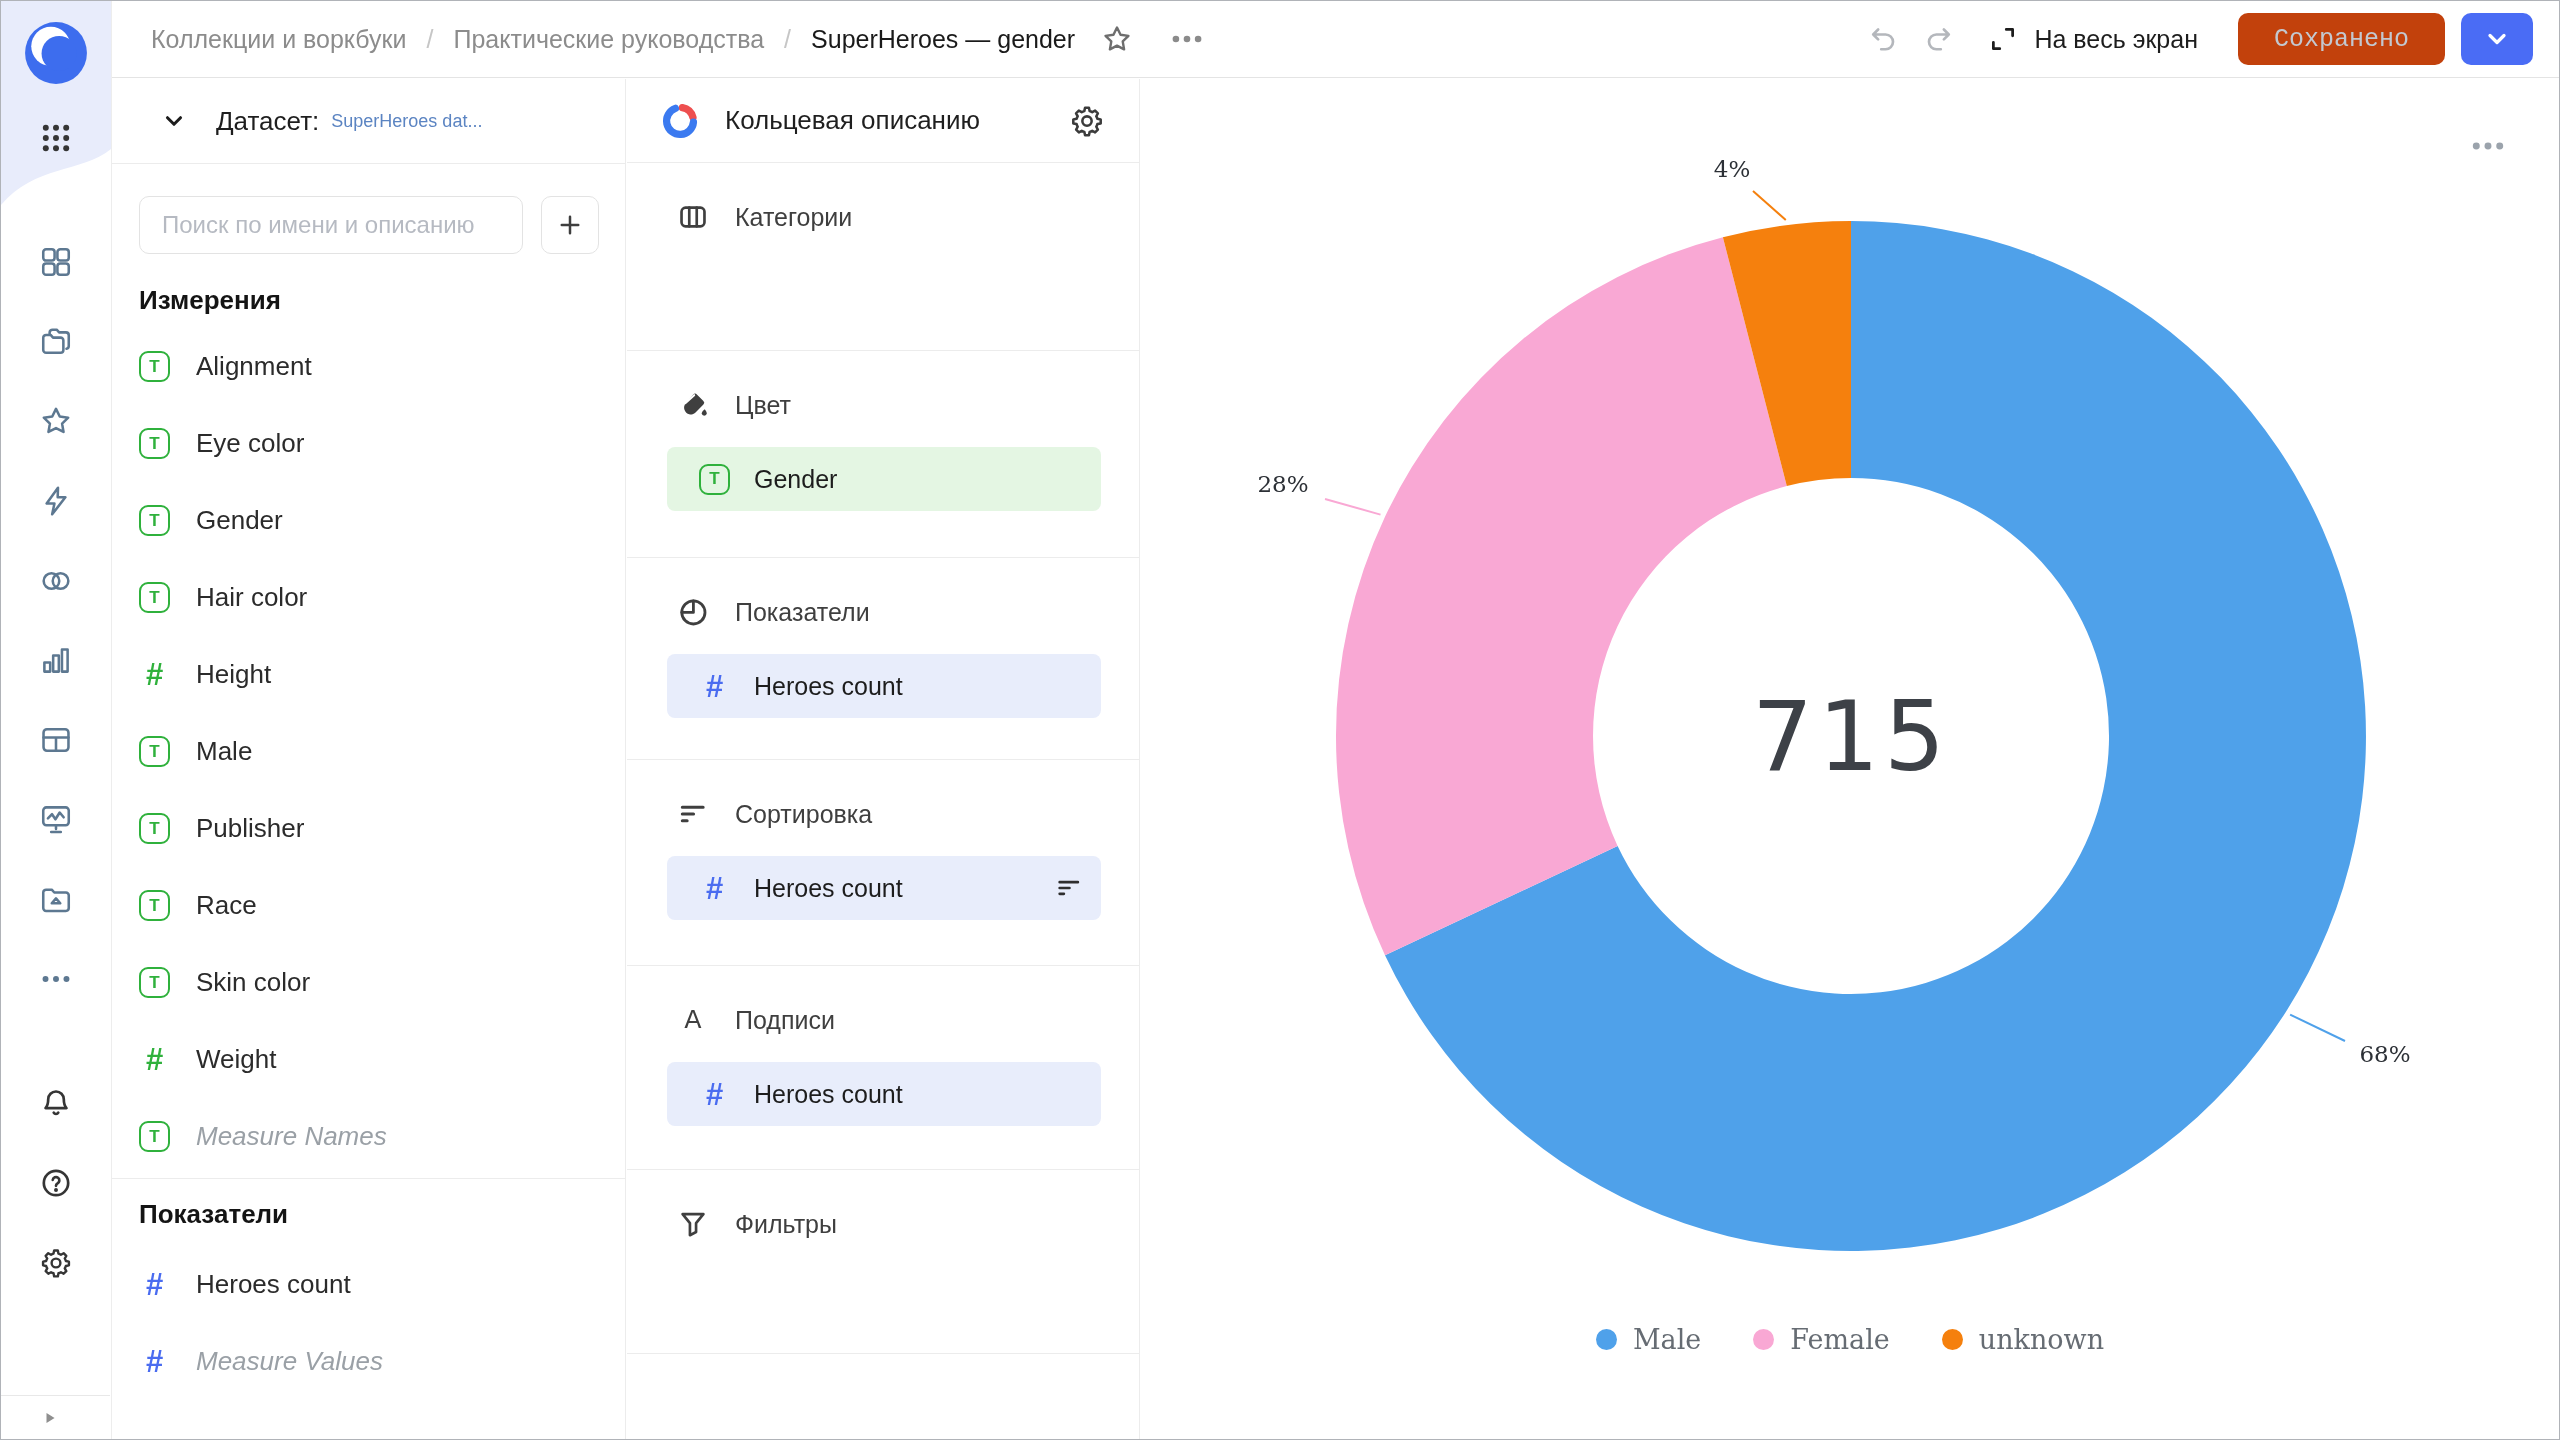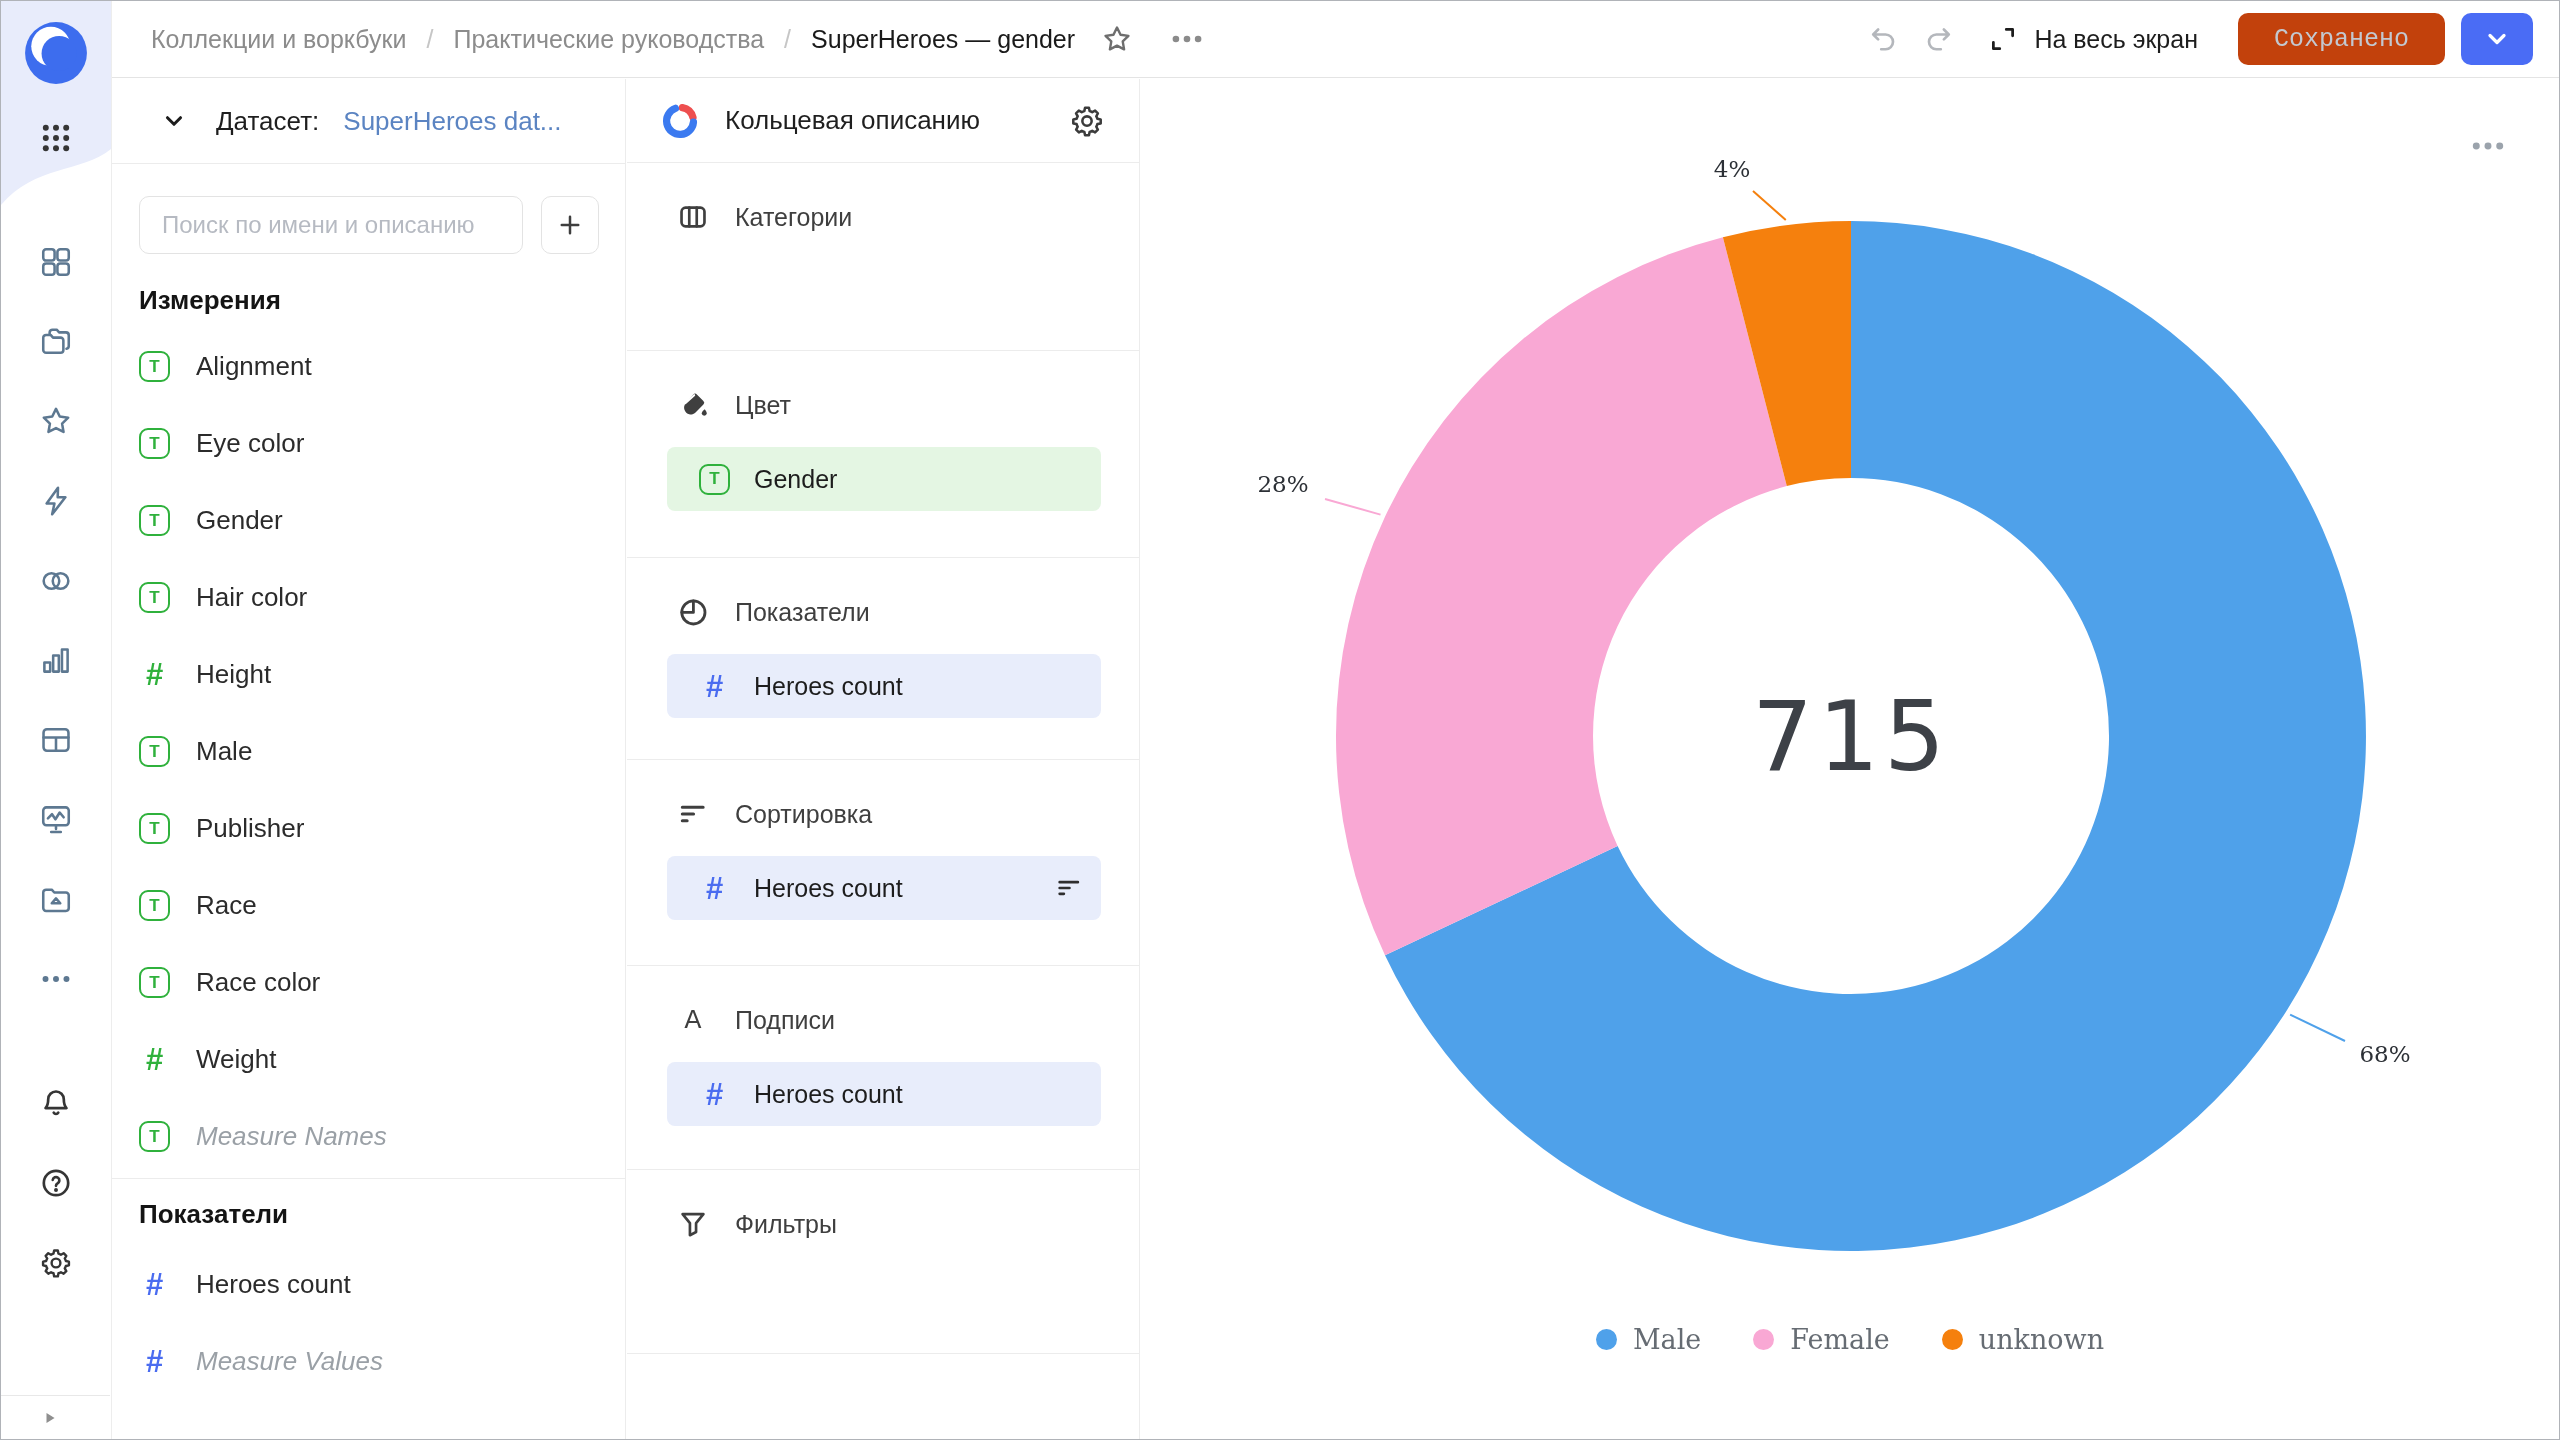--- a/index.html
+++ b/index.html
@@ -35,21 +35,21 @@
   .tb-fs-label{font-size:25px;color:#1d1d1d;margin-left:16px;cursor:pointer;white-space:nowrap;}
   .btn-saved{margin-left:40px;height:52px;padding:0 36px;border:none;border-radius:10px;background:#c2410c;color:#c3c8d0;font-size:25px;font-family:Liberation Mono, monospace;display:flex;align-items:center;cursor:default;}
   .btn-drop{margin-left:16px;width:72px;height:52px;border:none;border-radius:10px;background:#4a6cf5;display:flex;align-items:center;justify-content:center;color:#fff;cursor:pointer;}
   .btn-drop .ic{width:30px;height:30px;}
 
   
   .fields-panel{position:absolute;left:111px;top:78px;width:514px;bottom:0;border-right:1px solid #ececec;background:#fff;box-sizing:border-box;overflow:hidden;}
   .ds-header{height:84px;border-bottom:1px solid #ececec;display:flex;align-items:center;padding-left:48px;}
   .ds-chevron{width:28px;height:28px;color:#1d1d1d;cursor:pointer;}
   .ds-label{margin-left:28px;font-size:26px;color:#1e1e1e;}
-  .ds-link{margin-left:24px;font-size:26px;color:#5b84c2;cursor:pointer;white-space:nowrap;}
+  .ds-link{margin-left:12px;font-size:18px;color:#5b84c2;cursor:pointer;white-space:nowrap;}
   .search-row{display:flex;align-items:center;padding:32px 26px 0 27px;gap:18px;}
   .search-input{flex:1;min-width:0;height:58px;border:1.5px solid #e3e3e3;border-radius:10px;padding:0 22px;font-size:24px;color:#333;font-family:inherit;outline:none;box-sizing:border-box;}
   .search-input::placeholder{color:#b6bac2;}
   .add-btn{width:58px;height:58px;flex:none;border:1.5px solid #e3e3e3;border-radius:10px;background:#fff;display:flex;align-items:center;justify-content:center;color:#3e3e3e;cursor:pointer;}
   .add-btn .ic{width:30px;height:30px;}
   .flist{padding:18px 26px 0 27px;}
   .fsec-title{height:56px;display:flex;align-items:center;font-size:26px;font-weight:700;color:#141414;}
   .fsec-title.second{height:64px;}
   .field-row{height:77px;display:flex;align-items:center;gap:26px;cursor:pointer;}
   .badge-t{width:31px;height:31px;flex:none;border:2.6px solid #2fb13c;border-radius:9px;color:#2fb13c;font-size:17px;font-weight:700;display:flex;align-items:center;justify-content:center;box-sizing:border-box;}
@@ -344,21 +344,21 @@
           <div class="field-row">
             <span class="badge-t">T</span>
             <span class="flabel">Publisher</span>
           </div>
           <div class="field-row">
             <span class="badge-t">T</span>
             <span class="flabel">Race</span>
           </div>
           <div class="field-row">
             <span class="badge-t">T</span>
-            <span class="flabel">Race color</span>
+            <span class="flabel">Skin color</span>
           </div>
           <div class="field-row">
             <span class="badge-hash green">#</span>
             <span class="flabel">Weight</span>
           </div>
           <div class="field-row">
             <span class="badge-t">T</span>
             <span class="flabel italic">Measure Names</span>
           </div>
         </div>

